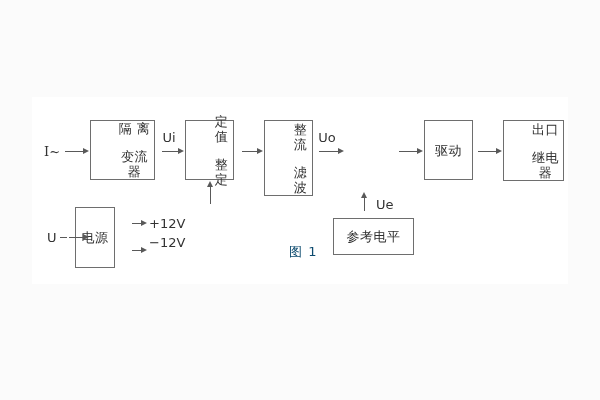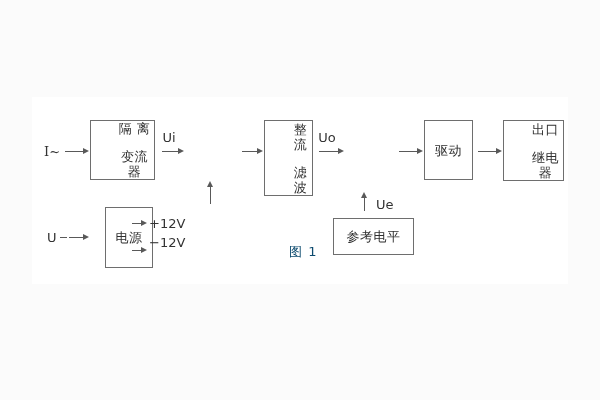--- a/index.html
+++ b/index.html
@@ -52,37 +52,41 @@
 
 <div class="canvas">
 
   <div class="panel"></div>
 
   <div class="box two" style="left:90px;top:120px;width:65px;height:60px">
     <span>隔 离</span>
     <span>变流器</span>
   </div>
 
+  <div class="box two" style="left:185px;top:120px;width:49px;height:60px">
+    <span>定值</span>
+    <span>整定</span>
+  </div>
 
   <div class="box two" style="left:264px;top:120px;width:49px;height:76px">
     <span>整流</span>
     <span>滤波</span>
   </div>
 
 
   <div class="box" style="left:424px;top:120px;width:49px;height:60px">
     <span>驱动</span>
   </div>
 
   <div class="box two" style="left:503px;top:120px;width:61px;height:61px">
     <span>出口</span>
     <span>继电器</span>
   </div>
 
-  <div class="box" style="left:105px;top:207px;width:48px;height:61px">
+  <div class="box" style="left:75px;top:207px;width:40px;height:61px">
     <span>电源</span>
   </div>
 
 
   <div class="box" style="left:333px;top:218px;width:81px;height:37px">
     <span>参考电平</span>
   </div>
 
   <span class="lbl serif" style="left:44px;top:145px">I~</span>
   <span class="lbl" style="left:47px;top:231px">U</span>

